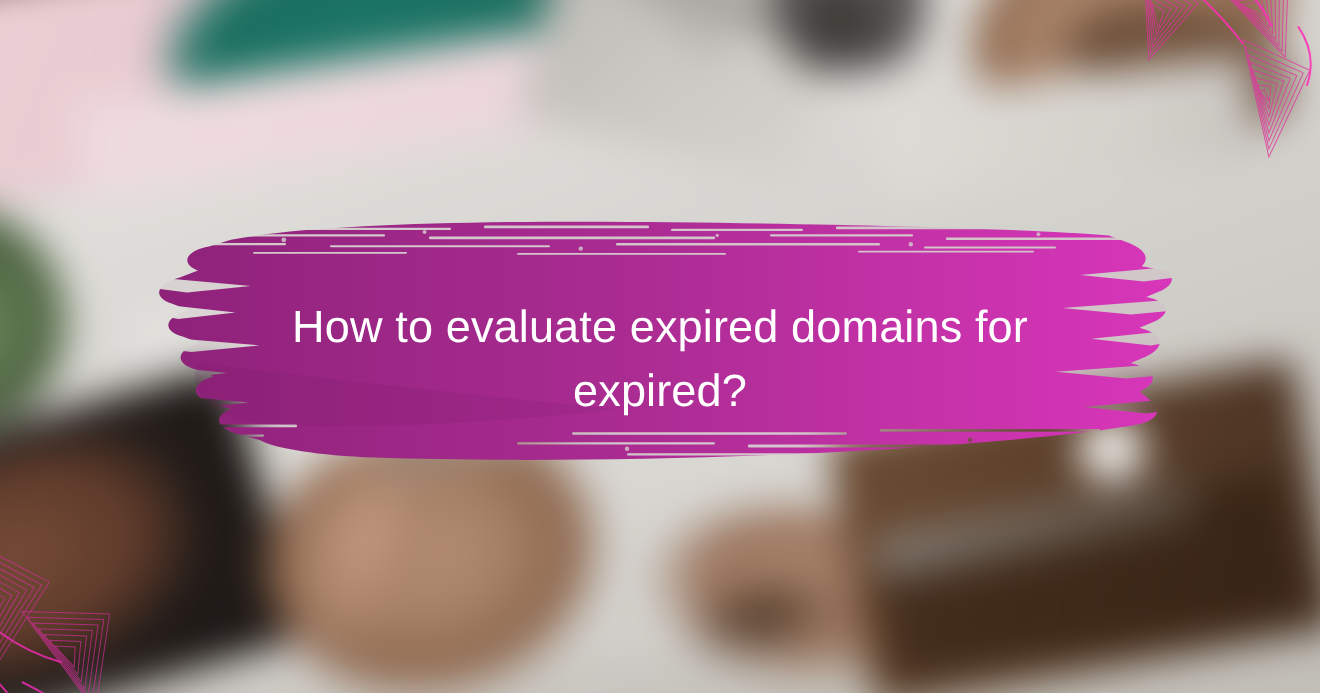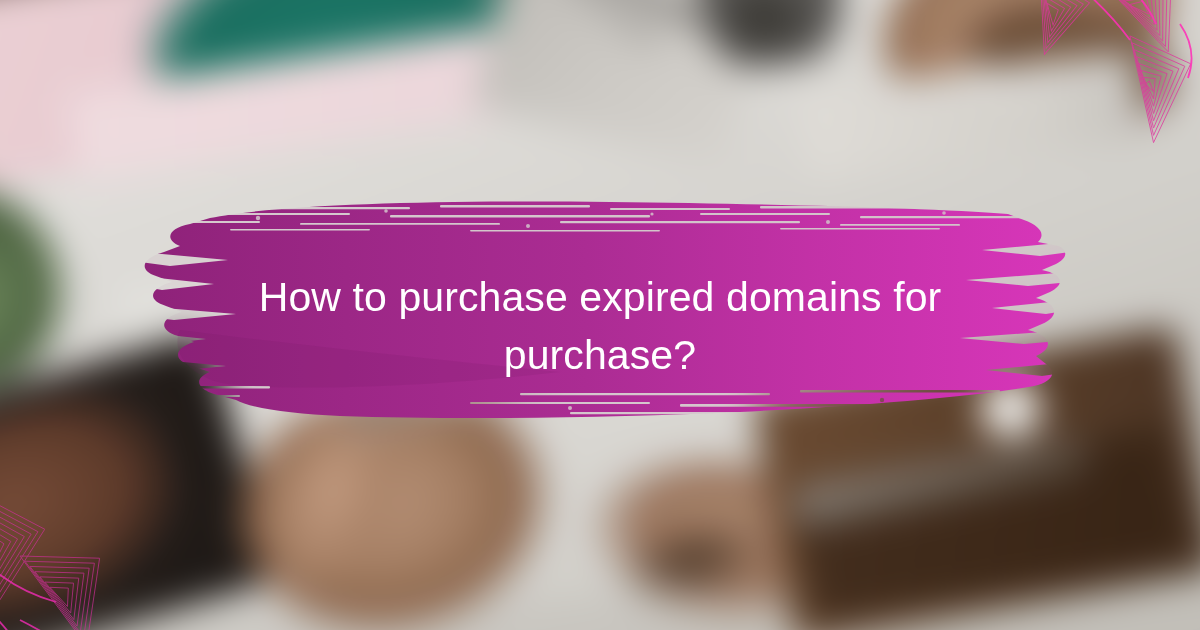--- a/index.html
+++ b/index.html
@@ -510,15 +510,15 @@
         C -2 90, 2 78, 24 72
         L 40 66
         C 24 60, 28 48, 50 44
         Z"></path>
 
       <path fill="#6b1a5a" opacity="0.13" d="
         M 40 150 C 120 160, 260 176, 420 192 C 300 206, 160 212, 88 204 C 50 198, 30 172, 40 150 Z"></path>
     </svg>
   </div>
 
-  <div class="headline">How to purchase expired domains for purchase?</div>
+  <div class="headline">How to evaluate expired domains for expired?</div>
 
 </div>
 
 </body></html>

